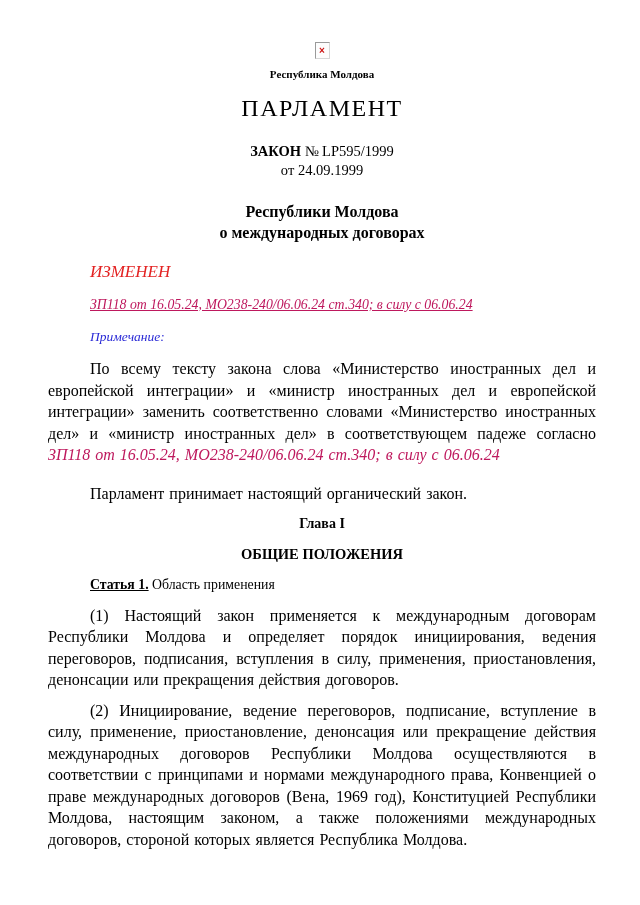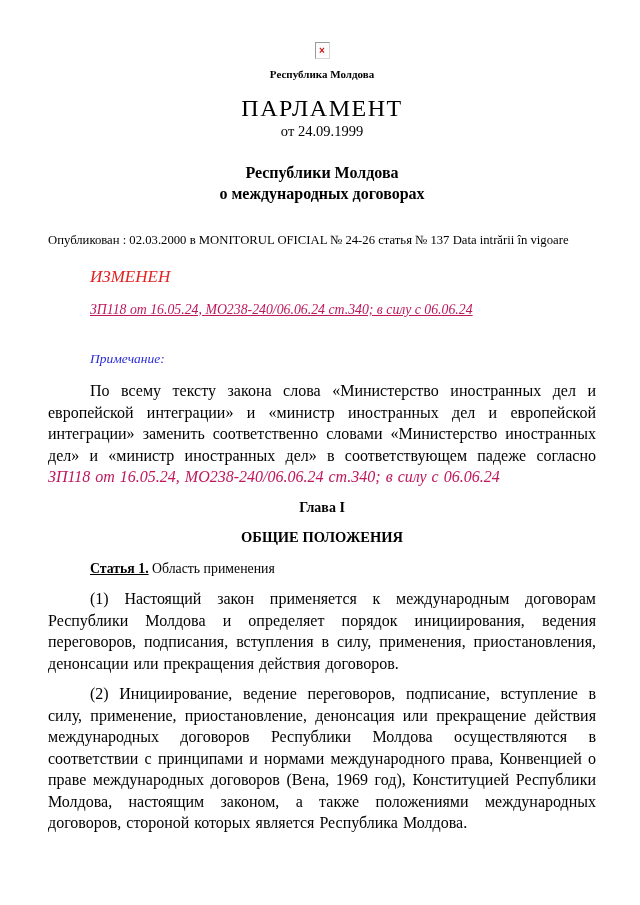--- a/index.html
+++ b/index.html
@@ -83,21 +83,21 @@
     cursor: pointer;
   }
   .standalone-link {
     display: inline-block;
     margin-top: 15px;
     margin-left: 42px;
     font-size: 13.8px;
     text-decoration: underline;
   }
   .note-label {
-    margin-top: 33px;
+    margin-top: 16px;
     margin-left: 42px;
     color: #2a2ad6;
     font-style: italic;
     font-size: 13.5px;
   }
   .para {
     margin-top: 9px;
     font-size: 16px;
     line-height: 21.5px;
     text-align: justify;
@@ -135,37 +135,41 @@
 <div class="page">
 
   <div class="img-placeholder">
     <span class="red-x">×</span>
   </div>
 
   <div class="country">Республика Молдова</div>
 
   <div class="institution">ПАРЛАМЕНТ</div>
 
+  <div class="law-line">
+    <span class="law-label">ЗАКОН</span>
+    <span>№ LP595/1999</span>
+  </div>
   <div class="date-line">от 24.09.1999</div>
 
   <div class="law-title">
     <div>Республики Молдова</div>
     <div>о международных договорах</div>
   </div>
 
-  <div class="published">Опубликован : 02.03.2000 в MONITORUL OFICIAL № 24-26 статья № 137 Data intrării în vigoare</div>
 
   <div class="status-red">ИЗМЕНЕН</div>
 
   <a class="link-blue standalone-link">ЗП118 от 16.05.24, MO238-240/06.06.24 ст.340; в силу с 06.06.24</a>
 
   <div class="note-label">Примечание:</div>
 
   <div class="para note-para"><span>По всему тексту закона слова «Министерство иностранных дел и европейской интеграции» и «министр иностранных дел и европейской интеграции» заменить соответственно словами «Министерство иностранных дел» и «министр иностранных дел» в соответствующем падеже согласно </span><a class="link-blue">ЗП118 от 16.05.24, MO238-240/06.06.24 ст.340; в силу с 06.06.24</a></div>
 
+  <div class="para preamble">Парламент принимает настоящий органический закон.</div>
 
   <div class="chapter-number">Глава I</div>
   <div class="chapter-title">ОБЩИЕ ПОЛОЖЕНИЯ</div>
 
   <div class="article-head">
     <span class="article-label">Статья 1.</span>
     <span>Область применения</span>
   </div>
 
   <div class="para">(1) Настоящий закон применяется к международным договорам Республики Молдова и определяет порядок инициирования, ведения переговоров, подписания, вступления в силу, применения, приостановления, денонсации или прекращения действия договоров.</div>

